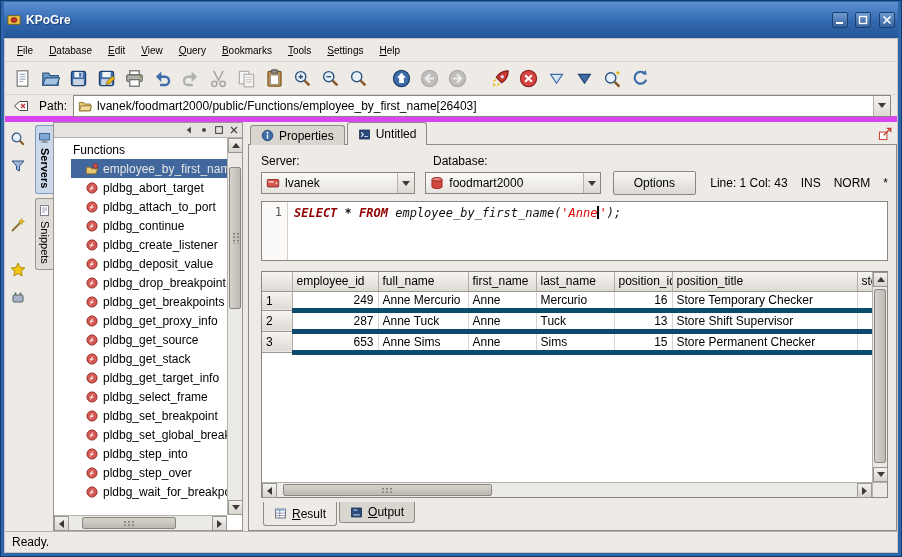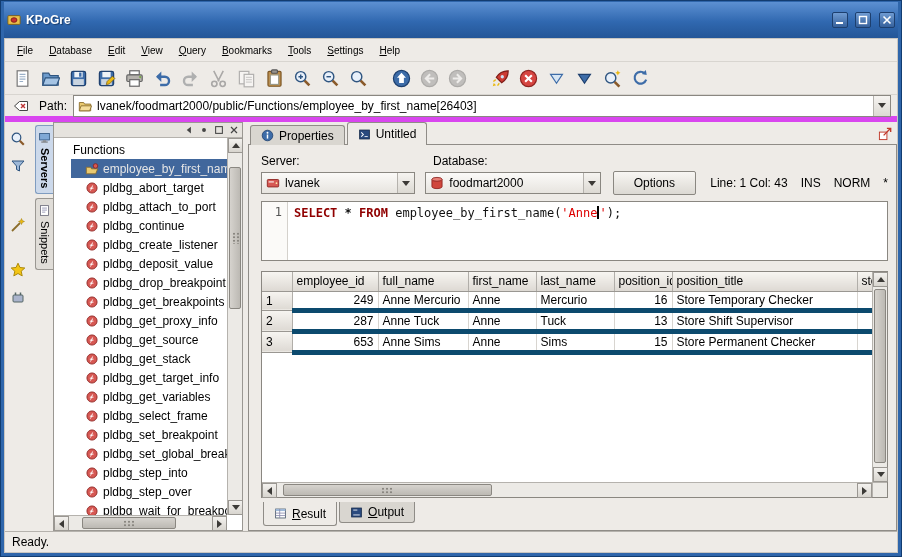--- a/index.html
+++ b/index.html
@@ -123,21 +123,21 @@
   .btn{ height:24px; width:88px; margin-left:12px; border:1px solid #8a8781; border-radius:2px;
     background:linear-gradient(180deg,#f8f6f3,#dcd9d3); display:flex; align-items:center; justify-content:center; font-size:12px; }
   .btn::first-letter{ text-decoration:underline; }
   .cursor-status{ margin-left:14px; display:flex; gap:13px; white-space:pre; }
 
   .editor{ margin-top:6px; height:60px; border:1px solid #8a8781; background:#fff;
     display:flex; font-family:"DejaVu Sans Mono", monospace; font-size:12px; }
   .gutter{ width:26px; border-right:1px solid #d4d1cc; background:#fbfaf8; color:#555;
     text-align:right; padding:3px 5px 0 0; }
   .code{ flex:1; padding:3px 0 0 6px; overflow:hidden; }
-  .code-line{ white-space:pre; line-height:16px; }
+  .code-line{ white-space:pre; line-height:16px;font-style:italic; }
   .sql-keyword{ color:#900000; font-weight:bold; }
   .sql-operator{ color:#111; font-weight:bold; }
   .sql-plain{ color:#111; }
   .sql-string{ color:#dd0000; }
   .sql-cursor{ display:inline-block; width:2px; height:13px; background:#000; vertical-align:-2px; }
 
   .results{ margin-top:10px; flex:1; min-height:0; border:1px solid #8a8781; background:#0c4a6e;
     display:flex; flex-direction:column; }
   .results-main{ flex:1; min-height:0; display:flex; }
   .grid-wrap{ flex:1; min-width:0; overflow:hidden; background:#fff; }
@@ -557,29 +557,20 @@
                 <span class="tree-label">pldbg_get_stack</span>
               </div>
               <div class="tree-item">
                 <span class="tree-icon">
                   <svg viewBox="0 0 16 16">
                     <circle cx="8" cy="8" r="5.8" fill="#d65853" stroke="#8e2420"></circle>
                     <path d="M6 10.8c1.6 0 1.4-5.6 3.2-5.6M5.5 8.2h4.2" stroke="#fff" stroke-width="1.1" fill="none"></path>
                   </svg>
                 </span>
                 <span class="tree-label">pldbg_get_target_info</span>
-              </div>
-              <div class="tree-item">
-                <span class="tree-icon">
-                  <svg viewBox="0 0 16 16">
-                    <circle cx="8" cy="8" r="5.8" fill="#d65853" stroke="#8e2420"></circle>
-                    <path d="M6 10.8c1.6 0 1.4-5.6 3.2-5.6M5.5 8.2h4.2" stroke="#fff" stroke-width="1.1" fill="none"></path>
-                  </svg>
-                </span>
-                <span class="tree-label">pldbg_get_variables</span>
               </div>
               <div class="tree-item">
                 <span class="tree-icon">
                   <svg viewBox="0 0 16 16">
                     <circle cx="8" cy="8" r="5.8" fill="#d65853" stroke="#8e2420"></circle>
                     <path d="M6 10.8c1.6 0 1.4-5.6 3.2-5.6M5.5 8.2h4.2" stroke="#fff" stroke-width="1.1" fill="none"></path>
                   </svg>
                 </span>
                 <span class="tree-label">pldbg_select_frame</span>
               </div>

